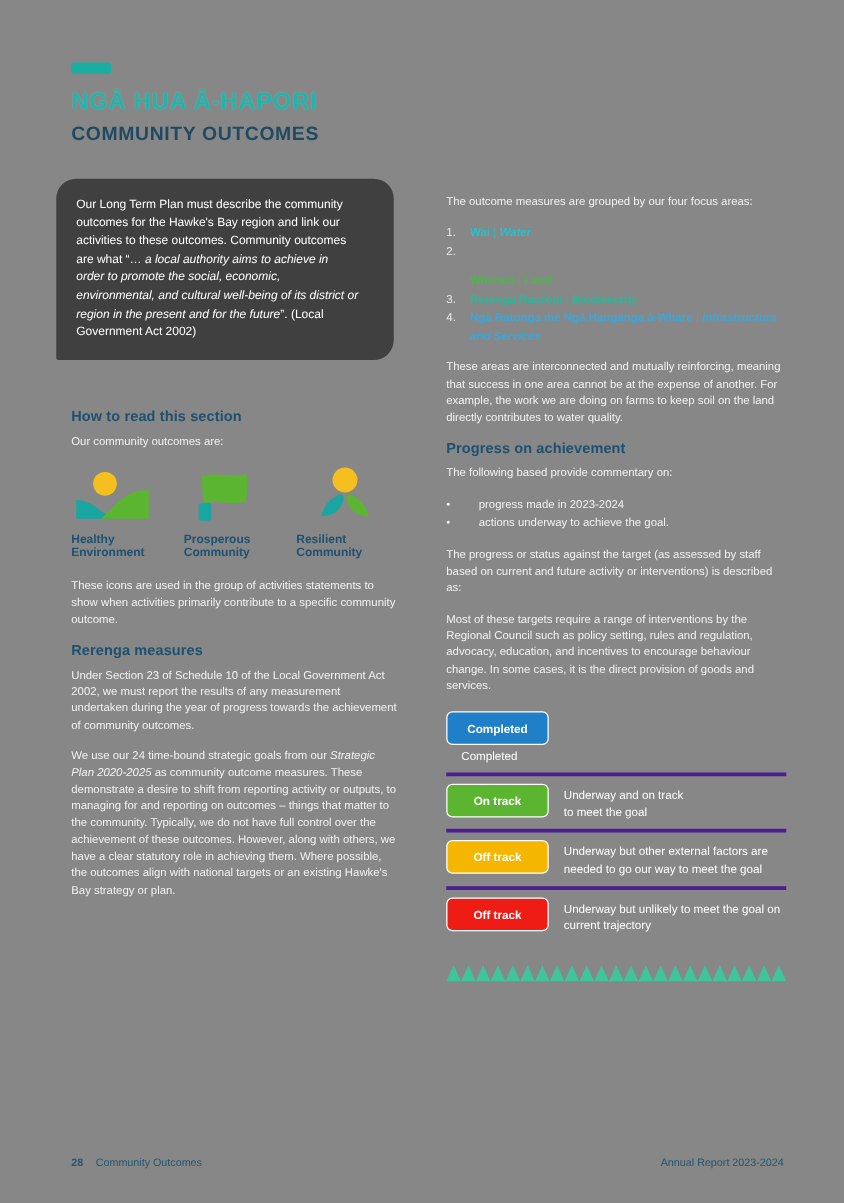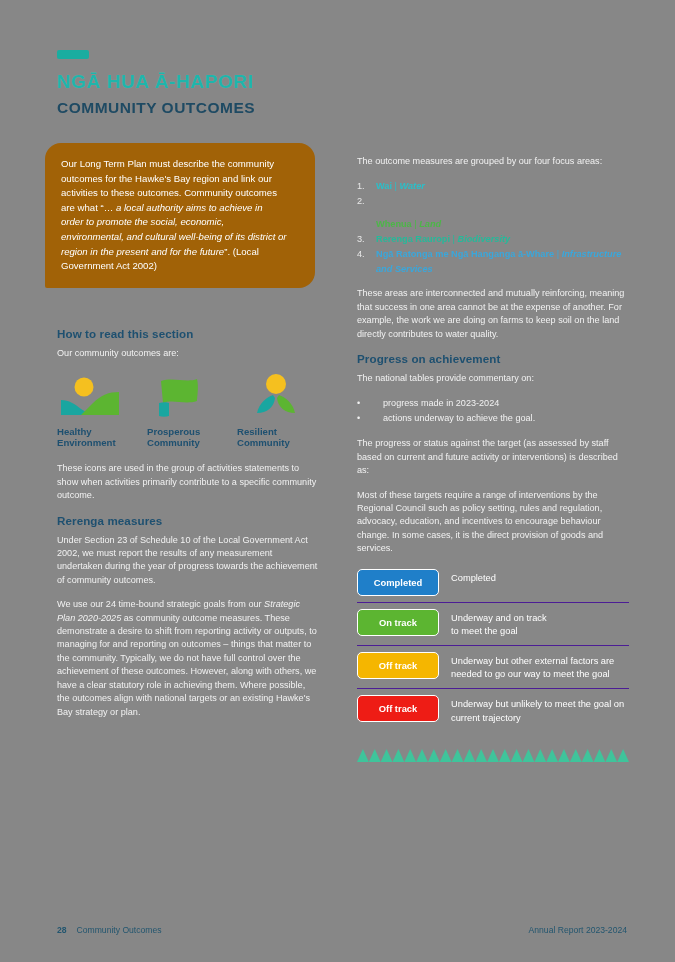--- a/index.html
+++ b/index.html
@@ -24,21 +24,21 @@
   }
   .title-en{
     margin-top:6px;
     font-size:15.5px;font-weight:bold;letter-spacing:.5px;
     color:#1e4a63;
   }
 
   
   .callout{
     position:absolute;left:45px;top:143px;width:270px;
-    background:#a16207;
+    background:#404040;
     border-radius:16px 16px 16px 2px;
     padding:14px 28px 14px 16px;
     box-sizing:border-box;
   }
   .callout p{
     margin:0;font-size:9.6px;line-height:14.6px;color:#ffffff;
   }
   .callout .it{font-style:italic;}
 
   
@@ -80,24 +80,24 @@
   ul.bullets{margin:0 0 11px 0;padding:0;list-style:none;}
   ul.bullets li{
     font-size:9.1px;line-height:15px;color:#f2f2f2;display:flex;
   }
   ul.bullets li .dot{width:26px;flex:none;}
 
   
   .status-table{margin-top:6px;width:272px;}
   .status-row{
     display:flex;align-items:flex-start;
-    border-top:1px solid #4c1d95;
+    border-top:3px solid #4c1d95;
     padding:6px 0 6px 0;
   }
-  .status-row:first-child{border-top:none;padding-top:2px;}
+  .status-row:first-child{border-top:none;padding-top:2px;flex-direction:column;}
   .badge{
     width:82px;flex:none;
     border:1.6px solid #ffffff;
     border-radius:5px;
     text-align:center;
     font-size:9.4px;font-weight:bold;color:#ffffff;
     padding:7px 0 7px 0;
     box-sizing:border-box;
   }
   .status-desc{
@@ -200,21 +200,21 @@
         </li>
         <li>
           <span class="num">4.</span>
           <span style="color: rgb(58, 167, 219);"><span class="nm">Ngā Ratonga me Ngā Hanganga ā-Whare</span><span> | </span><span class="en">Infrastructure and Services</span></span>
         </li>
       </ol>
 
     <p class="body">These areas are interconnected and mutually reinforcing, meaning that success in one area cannot be at the expense of another. For example, the work we are doing on farms to keep soil on the land directly contributes to water quality.</p>
 
     <h2 class="sec">Progress on achievement</h2>
-    <p class="body">The national tables provide commentary on:</p>
+    <p class="body">The following based provide commentary on:</p>
 
     <ul class="bullets" id="progress-bullets">
         <li>
           <span class="dot">•</span>
           <span>progress made in 2023-2024</span>
         </li>
         <li>
           <span class="dot">•</span>
           <span>actions underway to achieve the goal.</span>
         </li>

